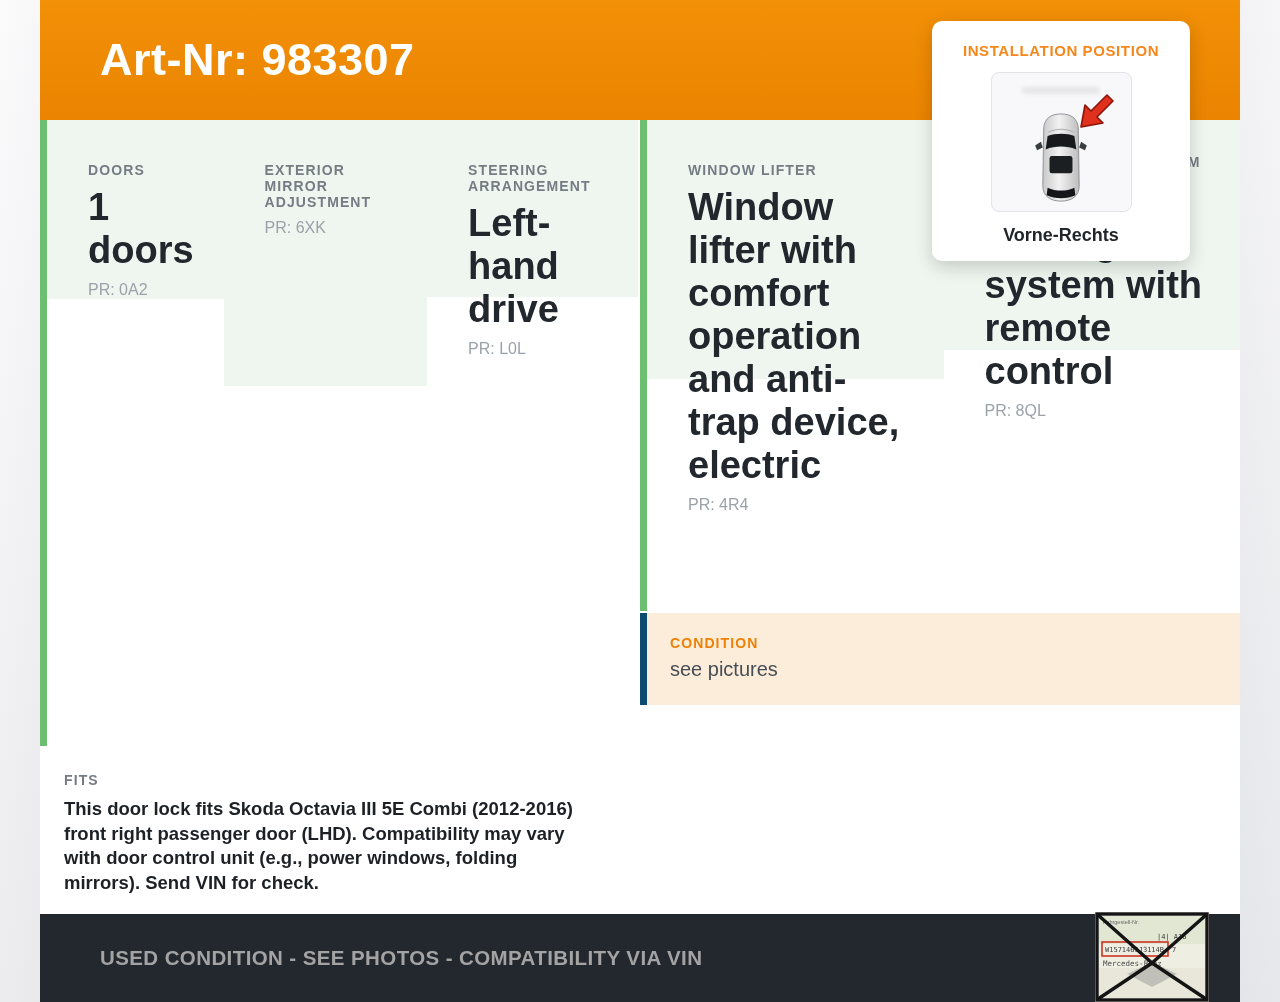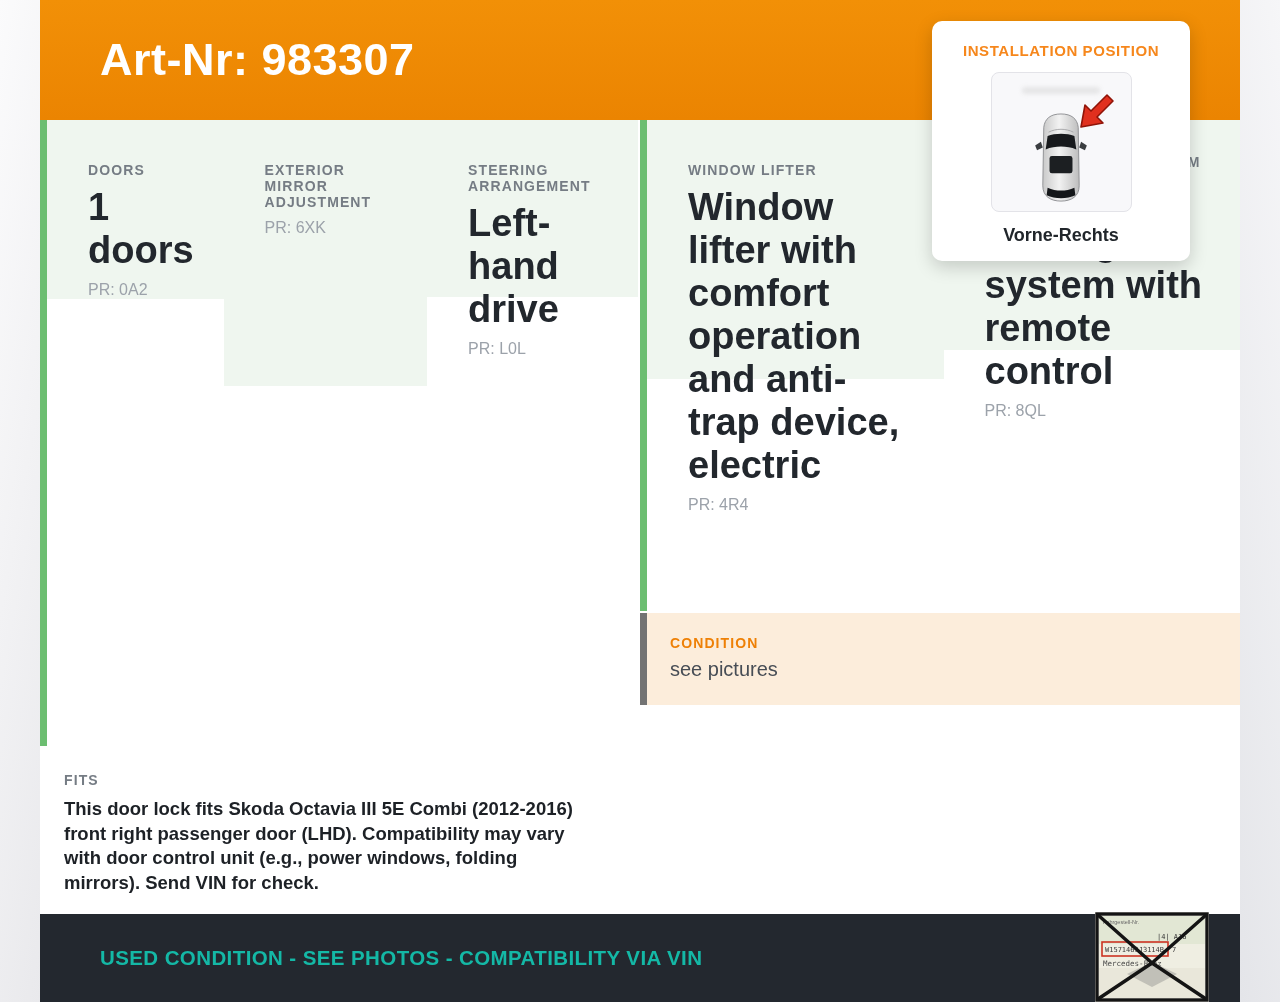--- a/index.html
+++ b/index.html
@@ -33,32 +33,32 @@
   .spec-label{font-size:14px;font-weight:700;color:#757C84;letter-spacing:1.1px;}
   .spec-title{font-size:38px;line-height:43px;font-weight:700;color:#22272D;margin-top:8px;}
   .spec-title.narrow{max-width:470px;}
   .spec-title.wide{max-width:505px;}
   .spec-pr{font-size:16px;color:#9CA2AA;margin-top:9px;}
 
   .fits-card{background:#ffffff;height:166px;box-sizing:border-box;padding:26px 40px 0 24px;}
   .fits-text{margin-top:9px;font-size:18.5px;font-weight:700;color:#1D2126;line-height:1.33;max-width:532px;}
 
   .condition-card{
-    margin-top:2px;background:#FCEDDB;border-left:7px solid #737373;
+    margin-top:2px;background:#FCEDDB;border-left:7px solid #0c4a6e;
     height:92px;box-sizing:border-box;padding:22px 20px 0 23px;
   }
   .condition-card .spec-label{color:#EE8006;}
   .condition-value{font-size:20px;color:#474D55;margin-top:7px;}
   .white-fill{background:#ffffff;flex:1;}
 
   footer.strip{
     position:absolute;left:0;top:914px;width:1200px;height:88px;background:#23282F;
     display:flex;align-items:center;padding-left:60px;box-sizing:border-box;
   }
-  .footer-text{color:#14b8a6;font-size:20.5px;font-weight:700;letter-spacing:.4px;}
+  .footer-text{color:#a3a3a3;font-size:20.5px;font-weight:700;letter-spacing:.4px;}
 
   .install-card{
     position:absolute;left:932px;top:21px;width:258px;height:240px;background:#ffffff;
     border-radius:10px;box-shadow:0 6px 18px rgba(0,0,0,.18);z-index:5;
     text-align:center;box-sizing:border-box;padding-top:21px;
   }
   .install-title{color:#F6871C;font-weight:700;font-size:15px;letter-spacing:.6px;}
   .car-box{
     width:139px;height:138px;margin:13px auto 0;background:#F8F8FA;
     border:1px solid #E3E3E8;border-radius:8px;position:relative;overflow:hidden;

